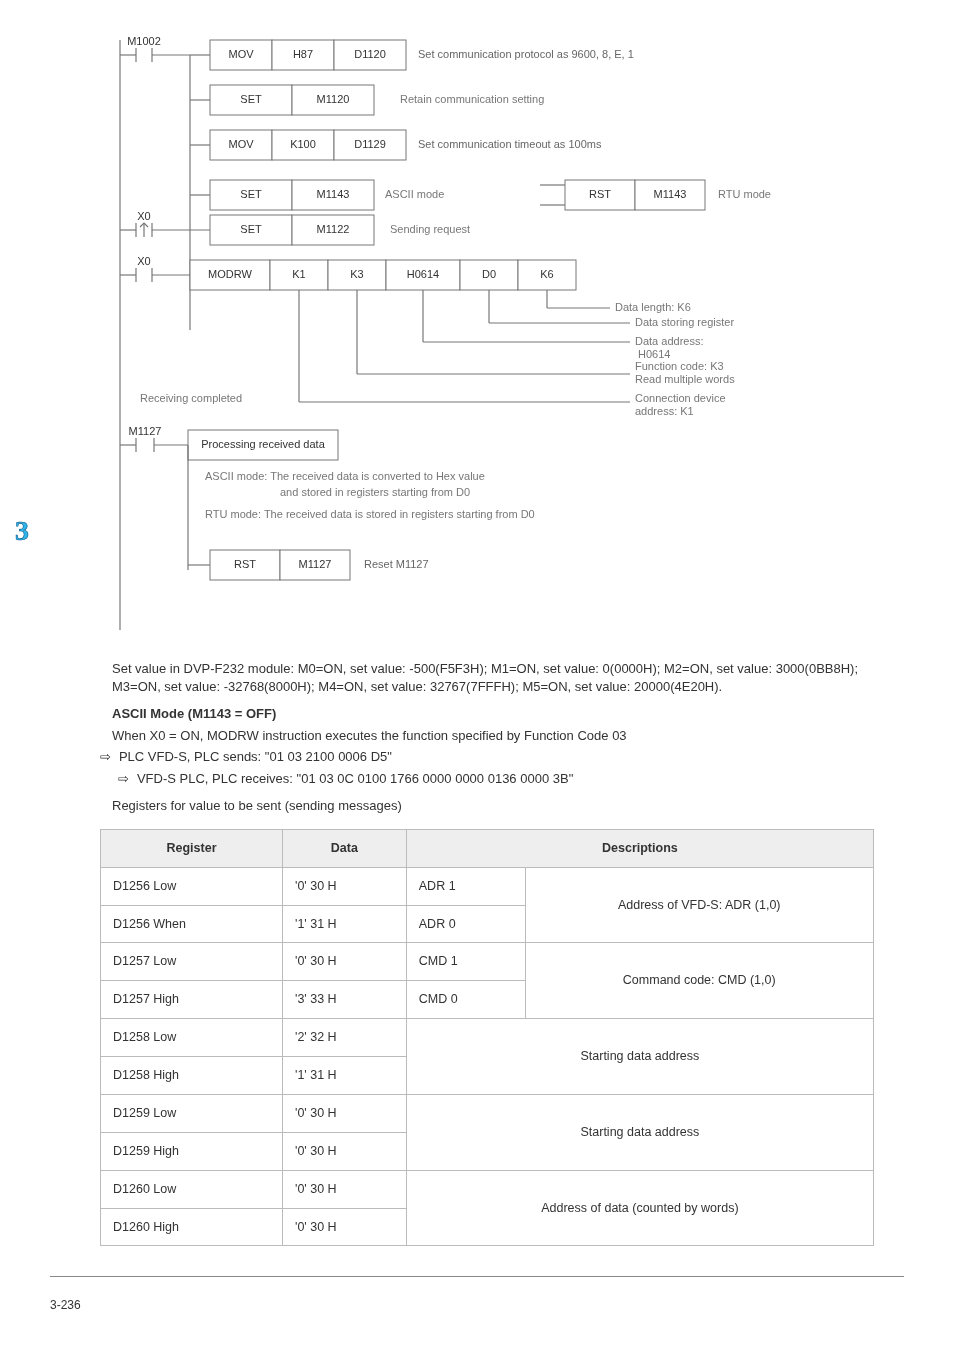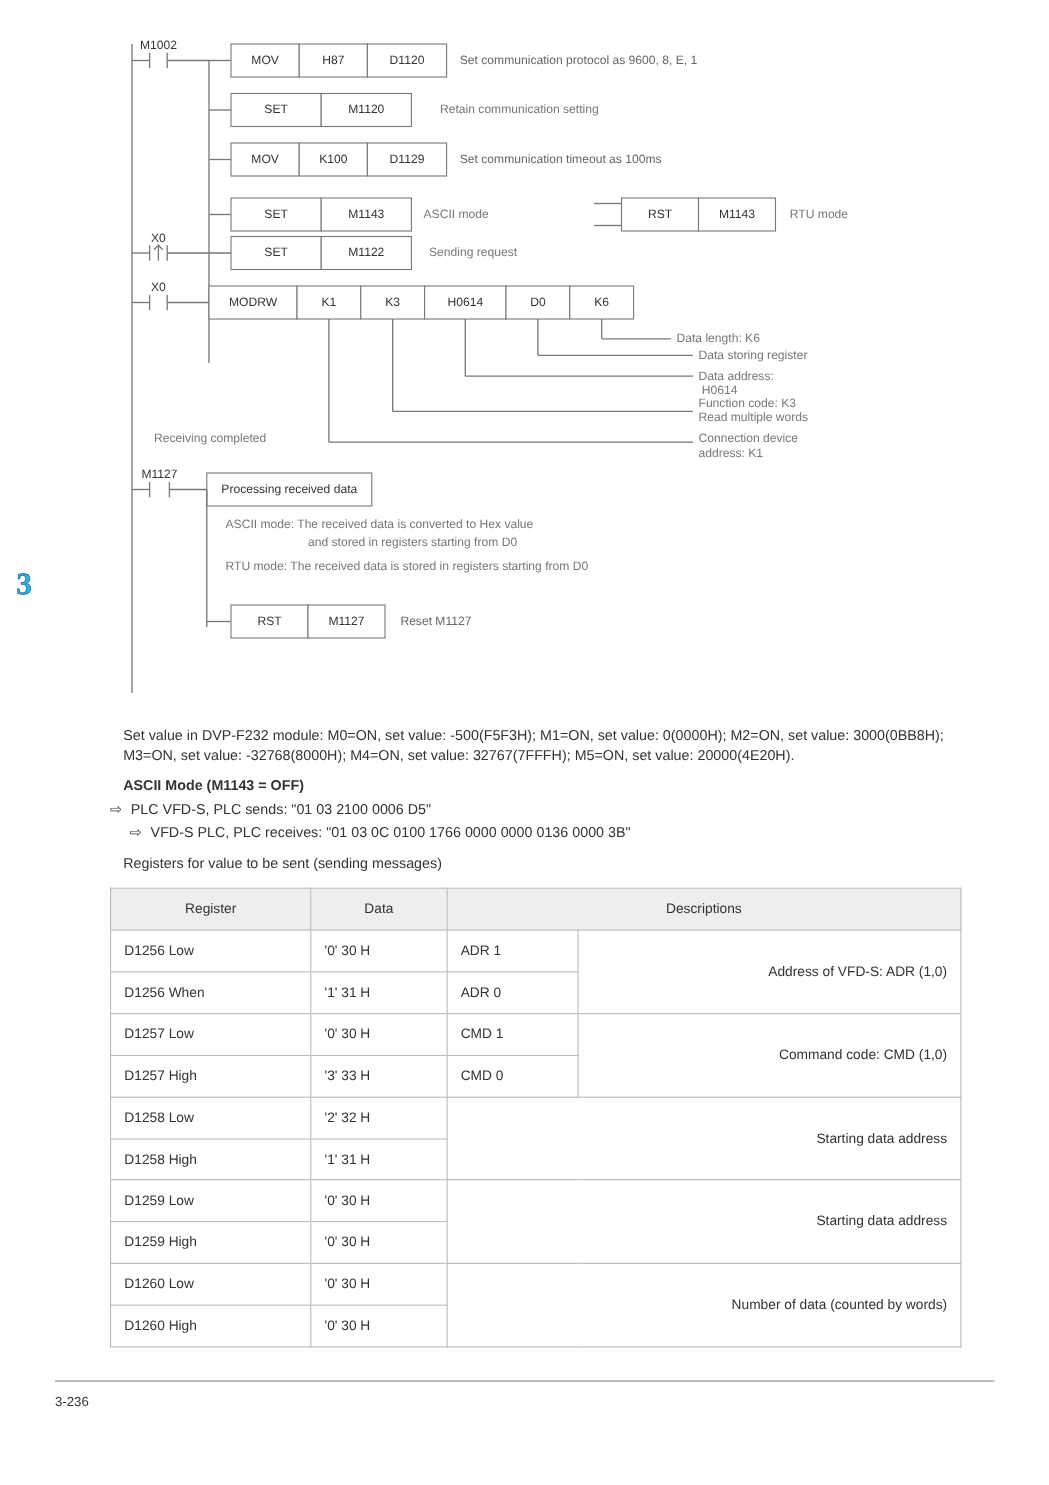--- a/index.html
+++ b/index.html
@@ -95,35 +95,35 @@
     margin-top: 14px;
     font-size: 12.5px;
   }
   table.data th, table.data td {
     border: 1px solid #bbb;
     padding: 10px 12px;
     vertical-align: middle;
   }
   table.data th {
     background: #eee;
-    font-weight: normal;
+    font-weight: bold;
     text-align: center;
   }
   table.data td.reg, table.data td.fc {
     text-align: left;
     white-space: nowrap;
   }
   table.data td.expl {
-    text-align: right;
+    text-align: center;
   }
   
   .footer {
     border-top: 1px solid #888;
     margin-top: 30px;
-    padding-top: 10px;
+    padding-top: 20px;
     font-size: 12px;
     color: #333;
   }
 </style>
 </head>
 <body>
 
 <div class="side-number">
   <svg viewBox="0 0 32 40">
     <text x="16" y="30" text-anchor="middle" font-family="Georgia,serif" font-size="28" font-weight="bold" fill="#2fb3e8" stroke="#0a5a8a" stroke-width="0.6">3</text>
@@ -260,20 +260,21 @@
       <text class="inst-text" x="135" y="535">RST</text>
       <text class="inst-text" x="205" y="535">M1127</text>
       <text class="diag-label" x="254" y="538">Reset M1127</text>
 
     </svg>
   </div>
 
   <div class="section">
     <div class="line">Set value in DVP-F232 module: M0=ON, set value: -500(F5F3H); M1=ON, set value: 0(0000H); M2=ON, set value: 3000(0BB8H); M3=ON, set value: -32768(8000H); M4=ON, set value: 32767(7FFFH); M5=ON, set value: 20000(4E20H).</div>
     <div class="line" style="margin-top:10px;font-weight:bold">ASCII Mode (M1143 = OFF)</div>
+    <div class="line">When X0 = ON, MODRW instruction executes the function specified by Function Code 03</div>
 
     <div class="bullet">
       <span class="sym">⇨</span>
       <span>PLC  VFD-S, PLC sends: "01 03 2100 0006 D5"</span>
     </div>
     <div class="bullet indent">
       <span class="sym">⇨</span>
       <span>VFD-S  PLC, PLC receives: "01 03 0C 0100 1766 0000 0000 0136 0000 3B"</span>
     </div>
 
@@ -329,21 +330,21 @@
           <td class="expl" colspan="2" rowspan="2">Starting data address</td>
         </tr>
         <tr>
           <td class="reg">D1259 High</td>
           <td class="fc">'0'  30 H</td>
         </tr>
 
         <tr>
           <td class="reg">D1260 Low</td>
           <td class="fc">'0'  30 H</td>
-          <td class="expl" colspan="2" rowspan="2">Number of data (counted by words)</td>
+          <td class="expl" colspan="2" rowspan="2">Address of data (counted by words)</td>
         </tr>
         <tr>
           <td class="reg">D1260 High</td>
           <td class="fc">'0'  30 H</td>
         </tr>
       </tbody>
     </table>
   </div>
 
   <div class="footer">3-236</div>

